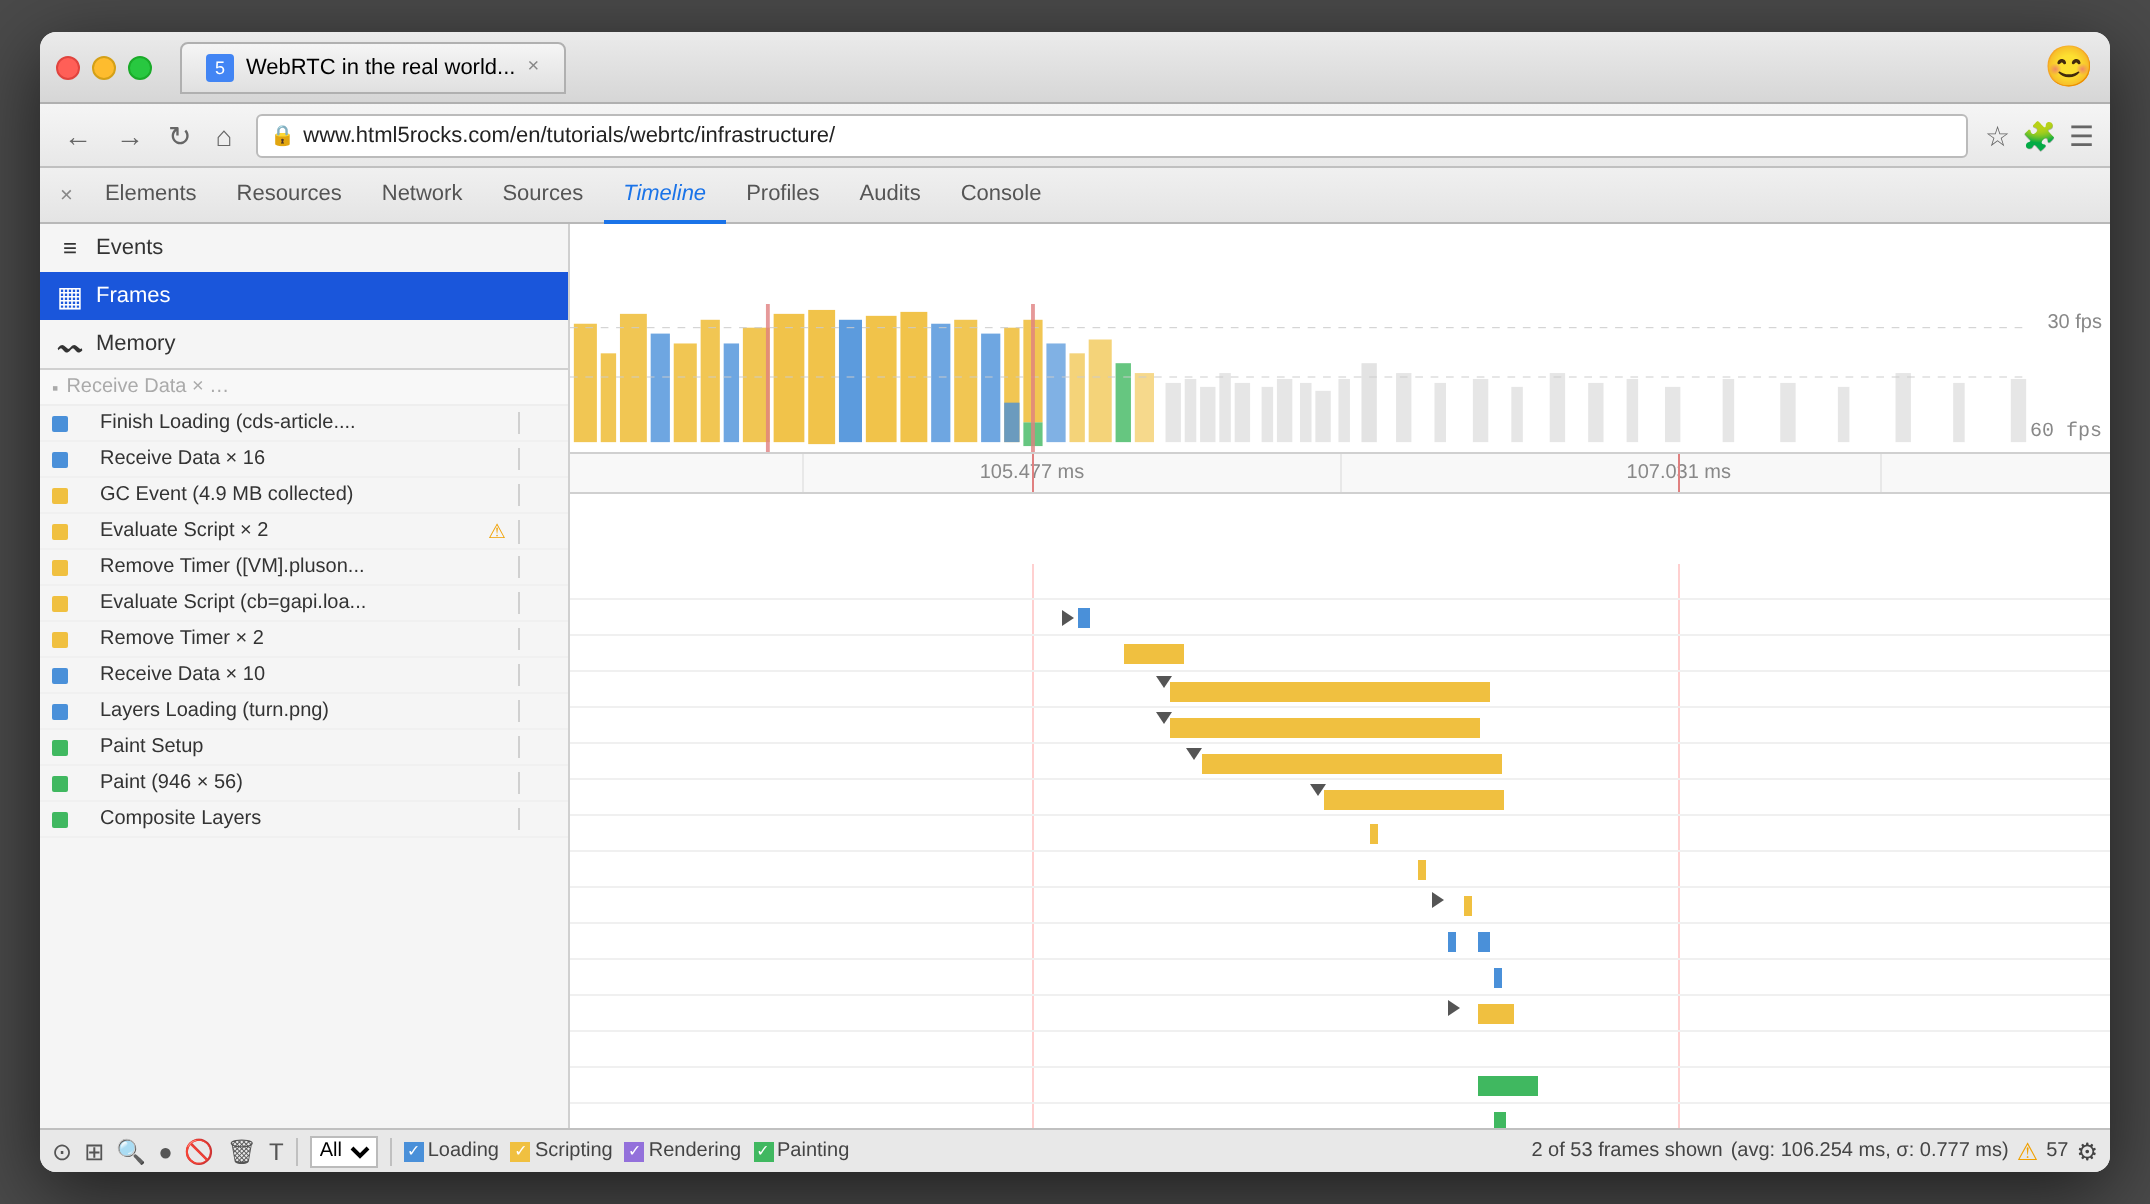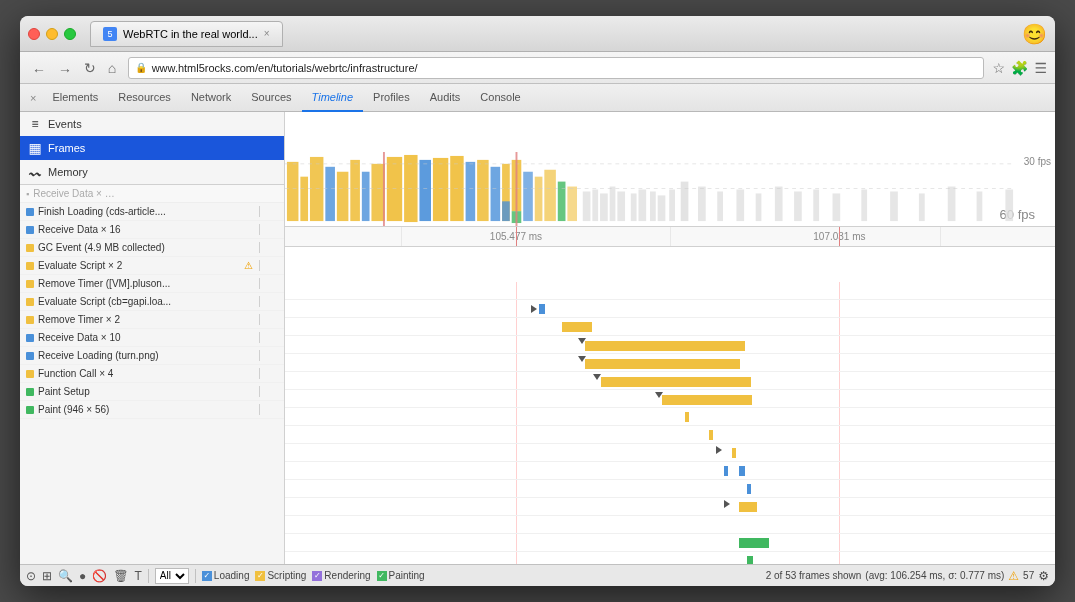--- a/index.html
+++ b/index.html
@@ -167,24 +167,25 @@
     }
     .fps-label-30 {
       position: absolute;
       right: 4px;
       top: 4px;
       font-size: 10px;
       color: #888;
     }
     .fps-label-60 {
       position: absolute;
-      right: 20px;
+      right: 4px;
       bottom: 4px;
-      font-size: 13px;
+      font-size: 10px;
       color: #888;
+      font-family: Liberation Mono, monospace;
     }
     
     .timestamp-ruler {
       height: 20px;
       background: #f8f8f8;
       border-bottom: 1px solid #d0d0d0;
       display: flex;
       align-items: center;
       font-size: 10px;
       color: #888;
@@ -206,21 +207,21 @@
       align-items: center;
       height: 18px;
       border-bottom: 1px solid #f0f0f0;
       cursor: pointer;
     }
     .event-left {
       width: 240px;
       display: flex;
       align-items: center;
       padding: 0 6px;
-      gap: 4px;
+      gap: 16px;
       flex-shrink: 0;
       border-right: 1px solid #d0d0d0;
       overflow: hidden;
     }
     .event-dot {
       width: 8px;
       height: 8px;
       border-radius: 1px;
       flex-shrink: 0;
     }
@@ -390,39 +391,39 @@
         </div>
         <div class="event-row">
           <div class="event-left">
             <div class="event-dot" style="background:#4a90d9;"></div>
             <span class="event-label">Receive Data × 10</span>
           </div>
         </div>
         <div class="event-row">
           <div class="event-left">
             <div class="event-dot" style="background:#4a90d9;"></div>
-            <span class="event-label">Receive Loading (turn.png)</span>
-          </div>
-        </div>
-        <div class="event-row">
-          <div class="event-left">
-            <div class="event-dot" style="background:#f0c040;"></div>
-            <span class="event-label">Function Call × 4</span>
+            <span class="event-label">Layers Loading (turn.png)</span>
           </div>
         </div>
         <div class="event-row">
           <div class="event-left">
             <div class="event-dot" style="background:#40b860;"></div>
             <span class="event-label">Paint Setup</span>
           </div>
         </div>
         <div class="event-row">
           <div class="event-left">
             <div class="event-dot" style="background:#40b860;"></div>
             <span class="event-label">Paint (946 × 56)</span>
+          </div>
+        </div>
+        <div class="event-row">
+          <div class="event-left">
+            <div class="event-dot" style="background:#40b860;"></div>
+            <span class="event-label">Composite Layers</span>
           </div>
         </div>
       </div>
     </div>
 
     <div class="timeline-main">
 
       <div class="frames-chart">
         <span class="fps-label-30">30 fps</span>
         <span class="fps-label-60">60 fps</span>

